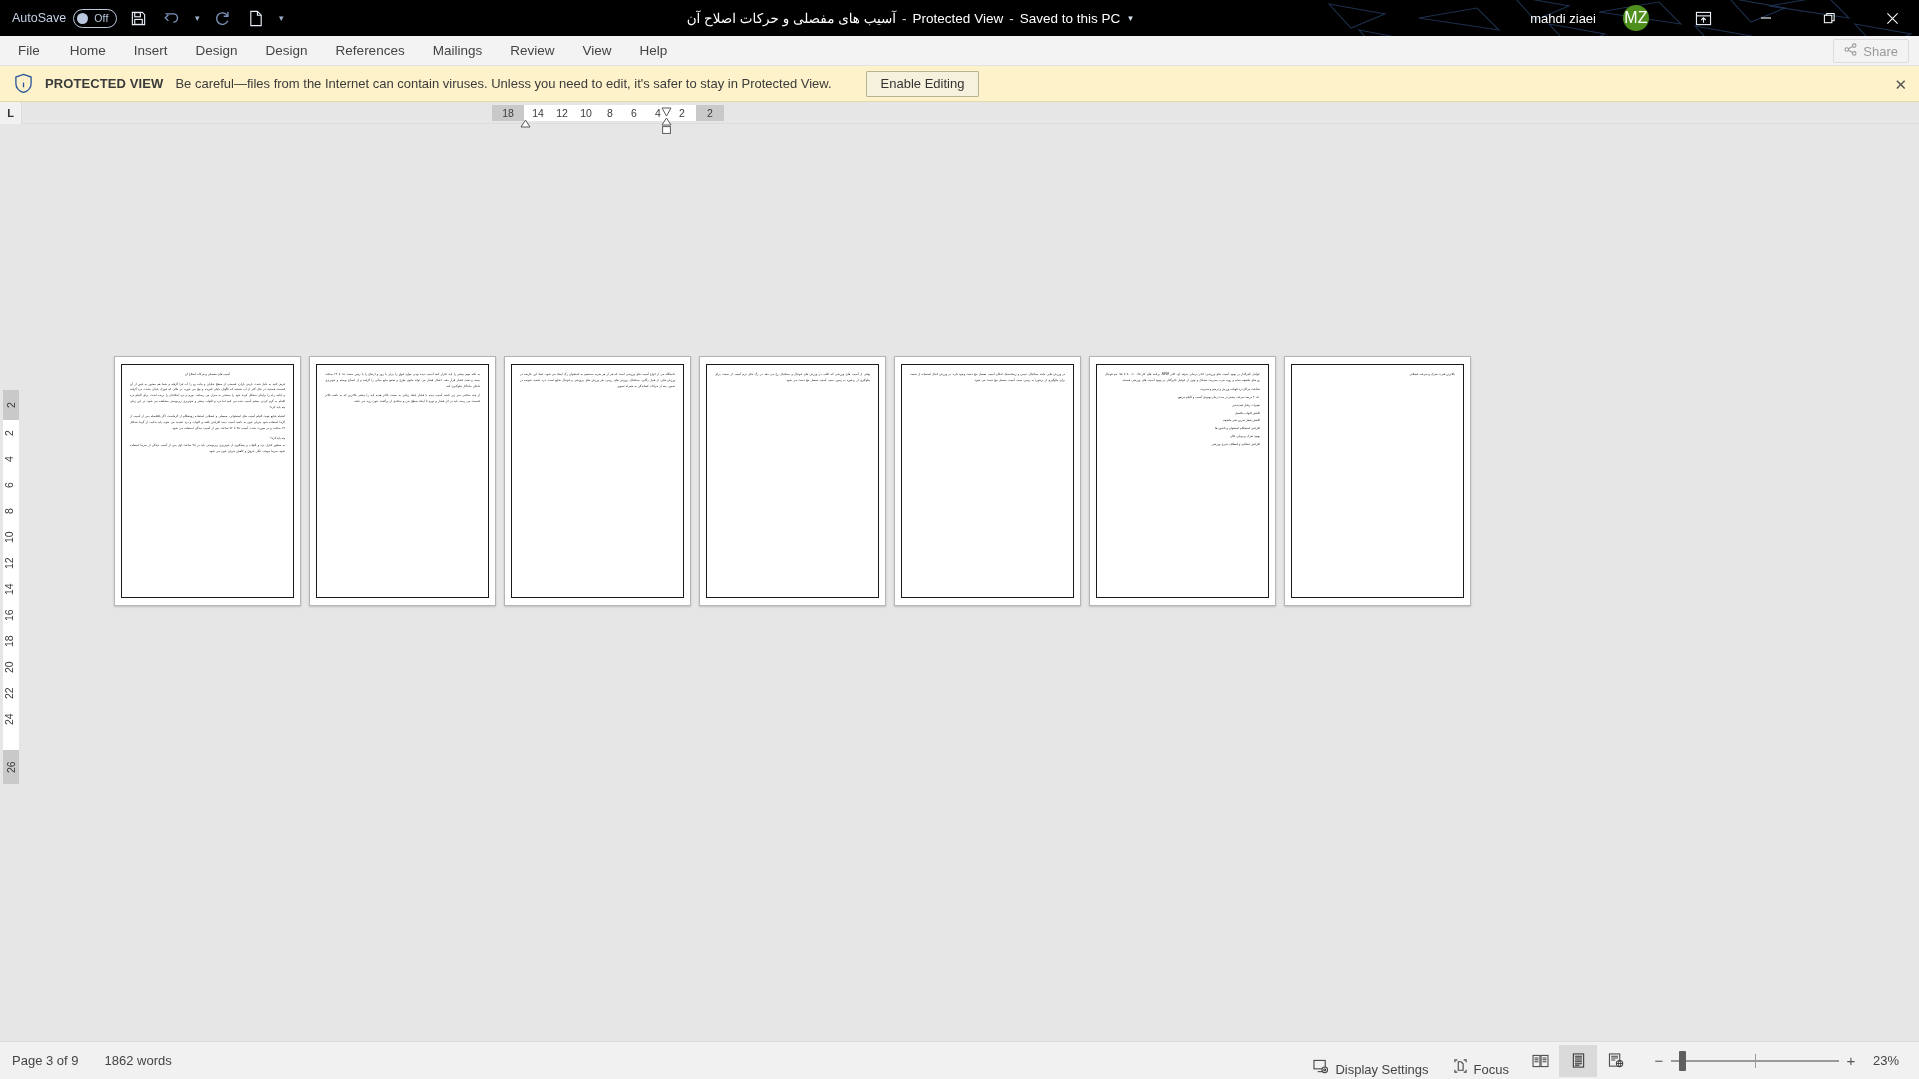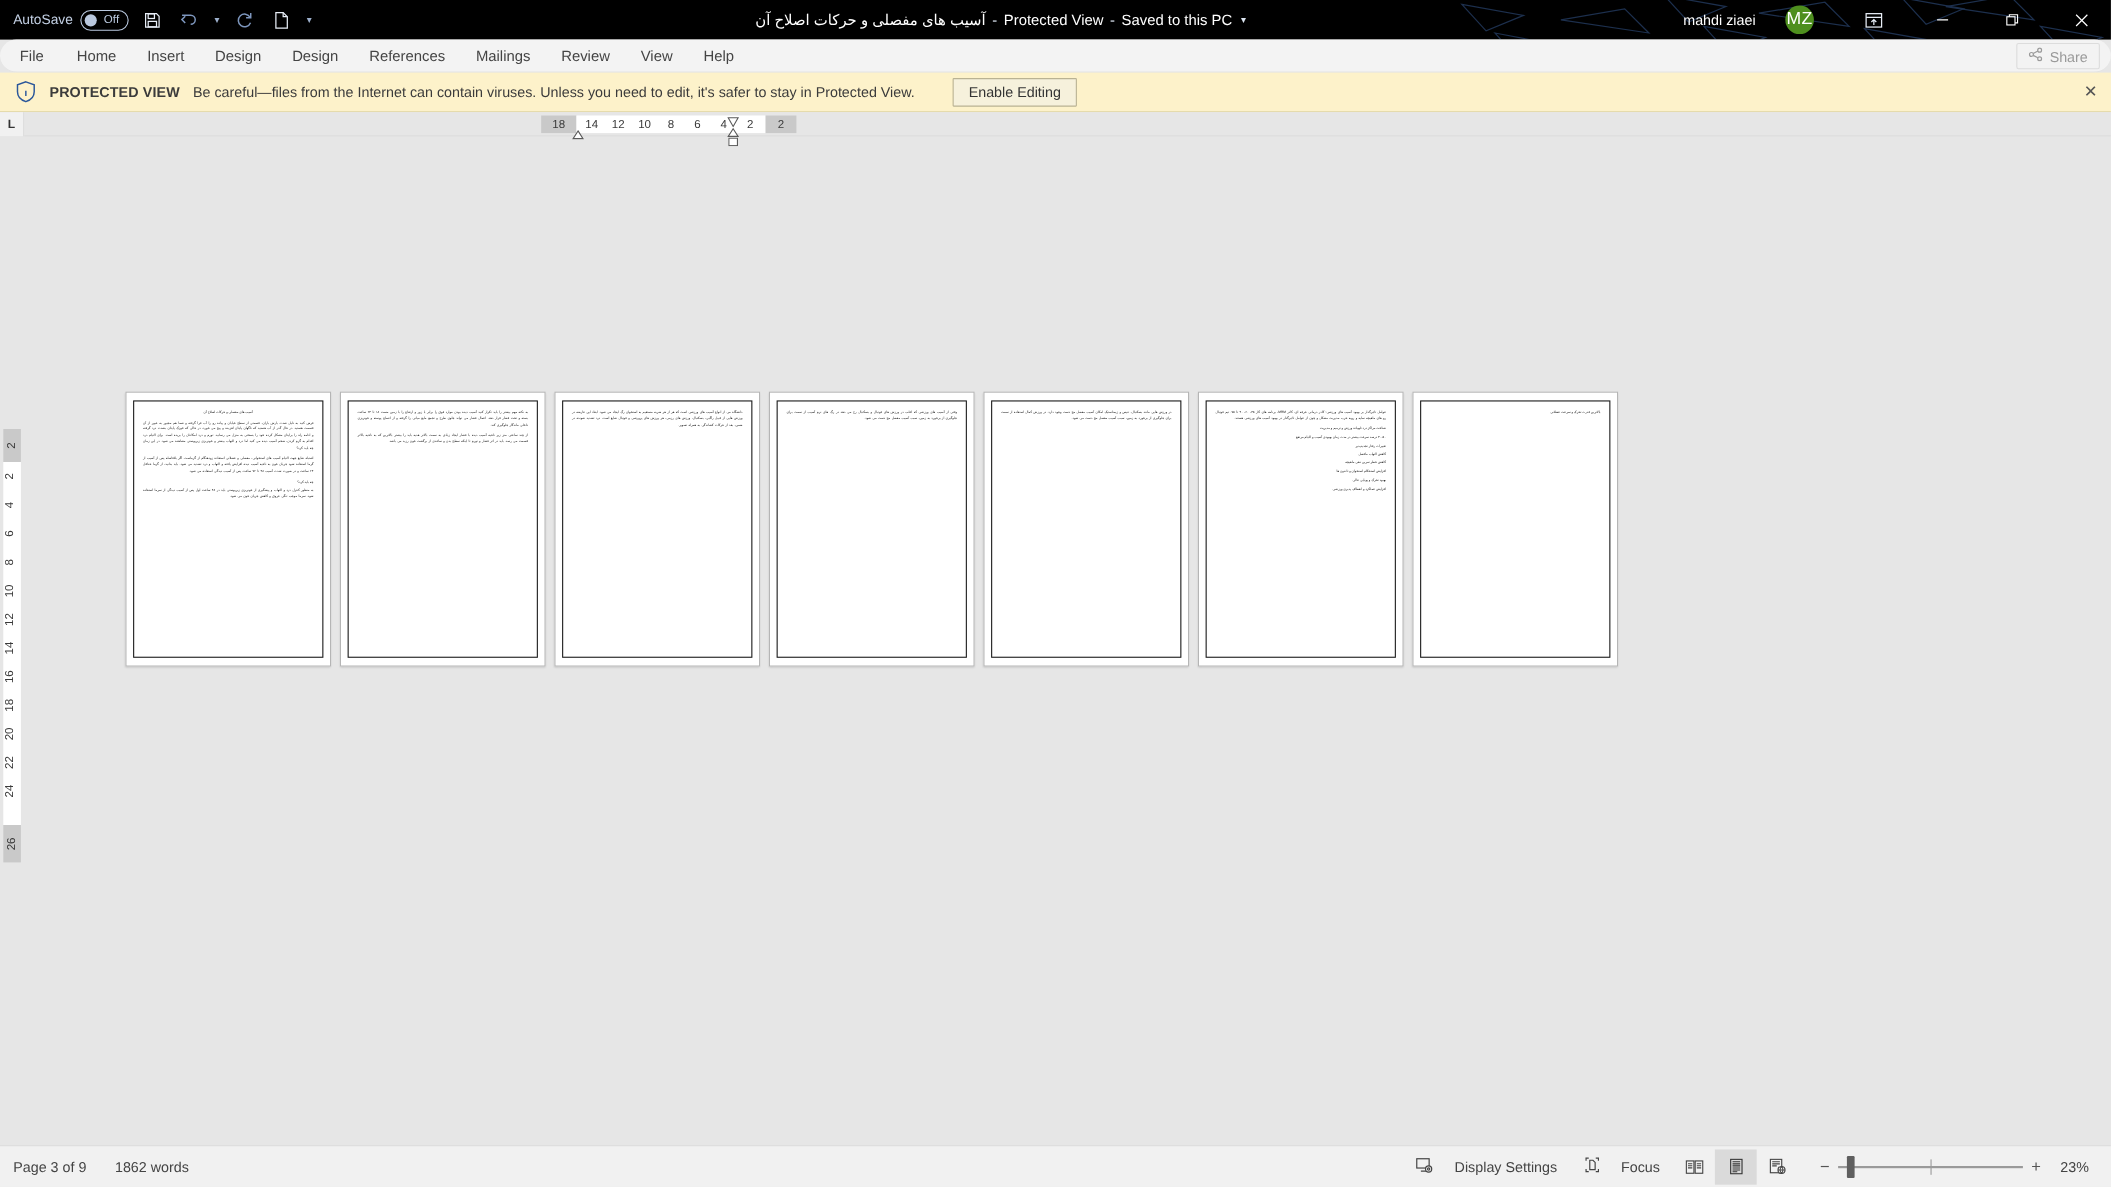--- a/index.html
+++ b/index.html
@@ -67,21 +67,21 @@
     width:26px;height:26px;border-radius:50%;background:#4e8f1e;color:#fff;
     display:flex;align-items:center;justify-content:center;font-size:16px;letter-spacing:.3px;
     margin-right:14px;
   }
   .ribbon-display{ width:46px;height:36px;display:flex;align-items:center;justify-content:center;color:#e8eef7;}
   .win-btn{ width:46px;height:36px;display:flex;align-items:center;justify-content:center;color:#ffffff;}
 
   
   .ribbon{
     height:30px;background:#f3f3f3;display:flex;align-items:flex-start;
-    border-bottom:1px solid #e2e2e2;position:relative;border-radius:15px;
+    border-bottom:1px solid #e2e2e2;position:relative;
   }
   .tab{
     font-size:13.5px;color:#444;padding:0 14px;height:30px;line-height:30px;white-space:nowrap;
   }
   .tab.file{ padding-left:18px; padding-right:16px;}
   .share-btn{
     position:absolute;right:10px;top:3px;height:24px;
     display:flex;align-items:center;gap:6px;color:#9a9a9a;font-size:13px;
     border:1px solid #dcdcdc;background:#f3f3f3;padding:0 10px;border-radius:2px;
   }
@@ -165,21 +165,21 @@
 
   
   .status{
     position:absolute;left:0;right:0;bottom:0;height:38px;background:#f1f1f1;
     border-top:1px solid #dcdcdc;display:flex;align-items:center;padding:0 12px;
     font-size:13px;color:#444;
   }
   .st-item{ margin-right:26px; white-space:nowrap; }
   .st-right{ margin-left:auto; display:flex; align-items:center; gap:0; }
   .st-btn{
-    display:flex;align-items:center;gap:19px;padding:0 12px;height:32px;color:#444;font-size:13px;
+    display:flex;align-items:flex-end;gap:6px;padding:0 12px;height:32px;color:#444;font-size:13px;
     white-space:nowrap;
   }
   .view-btn{
     width:38px;height:32px;display:flex;align-items:center;justify-content:center;color:#444;
   }
   .view-btn.active{ background:#dadada; }
   .zoom-wrap{ display:flex;align-items:center;gap:0;padding-left:12px;}
   .zoom-sign{ width:24px;text-align:center;color:#555;font-size:15px;}
   .slider{
     width:168px;height:32px;position:relative;display:flex;align-items:center;

